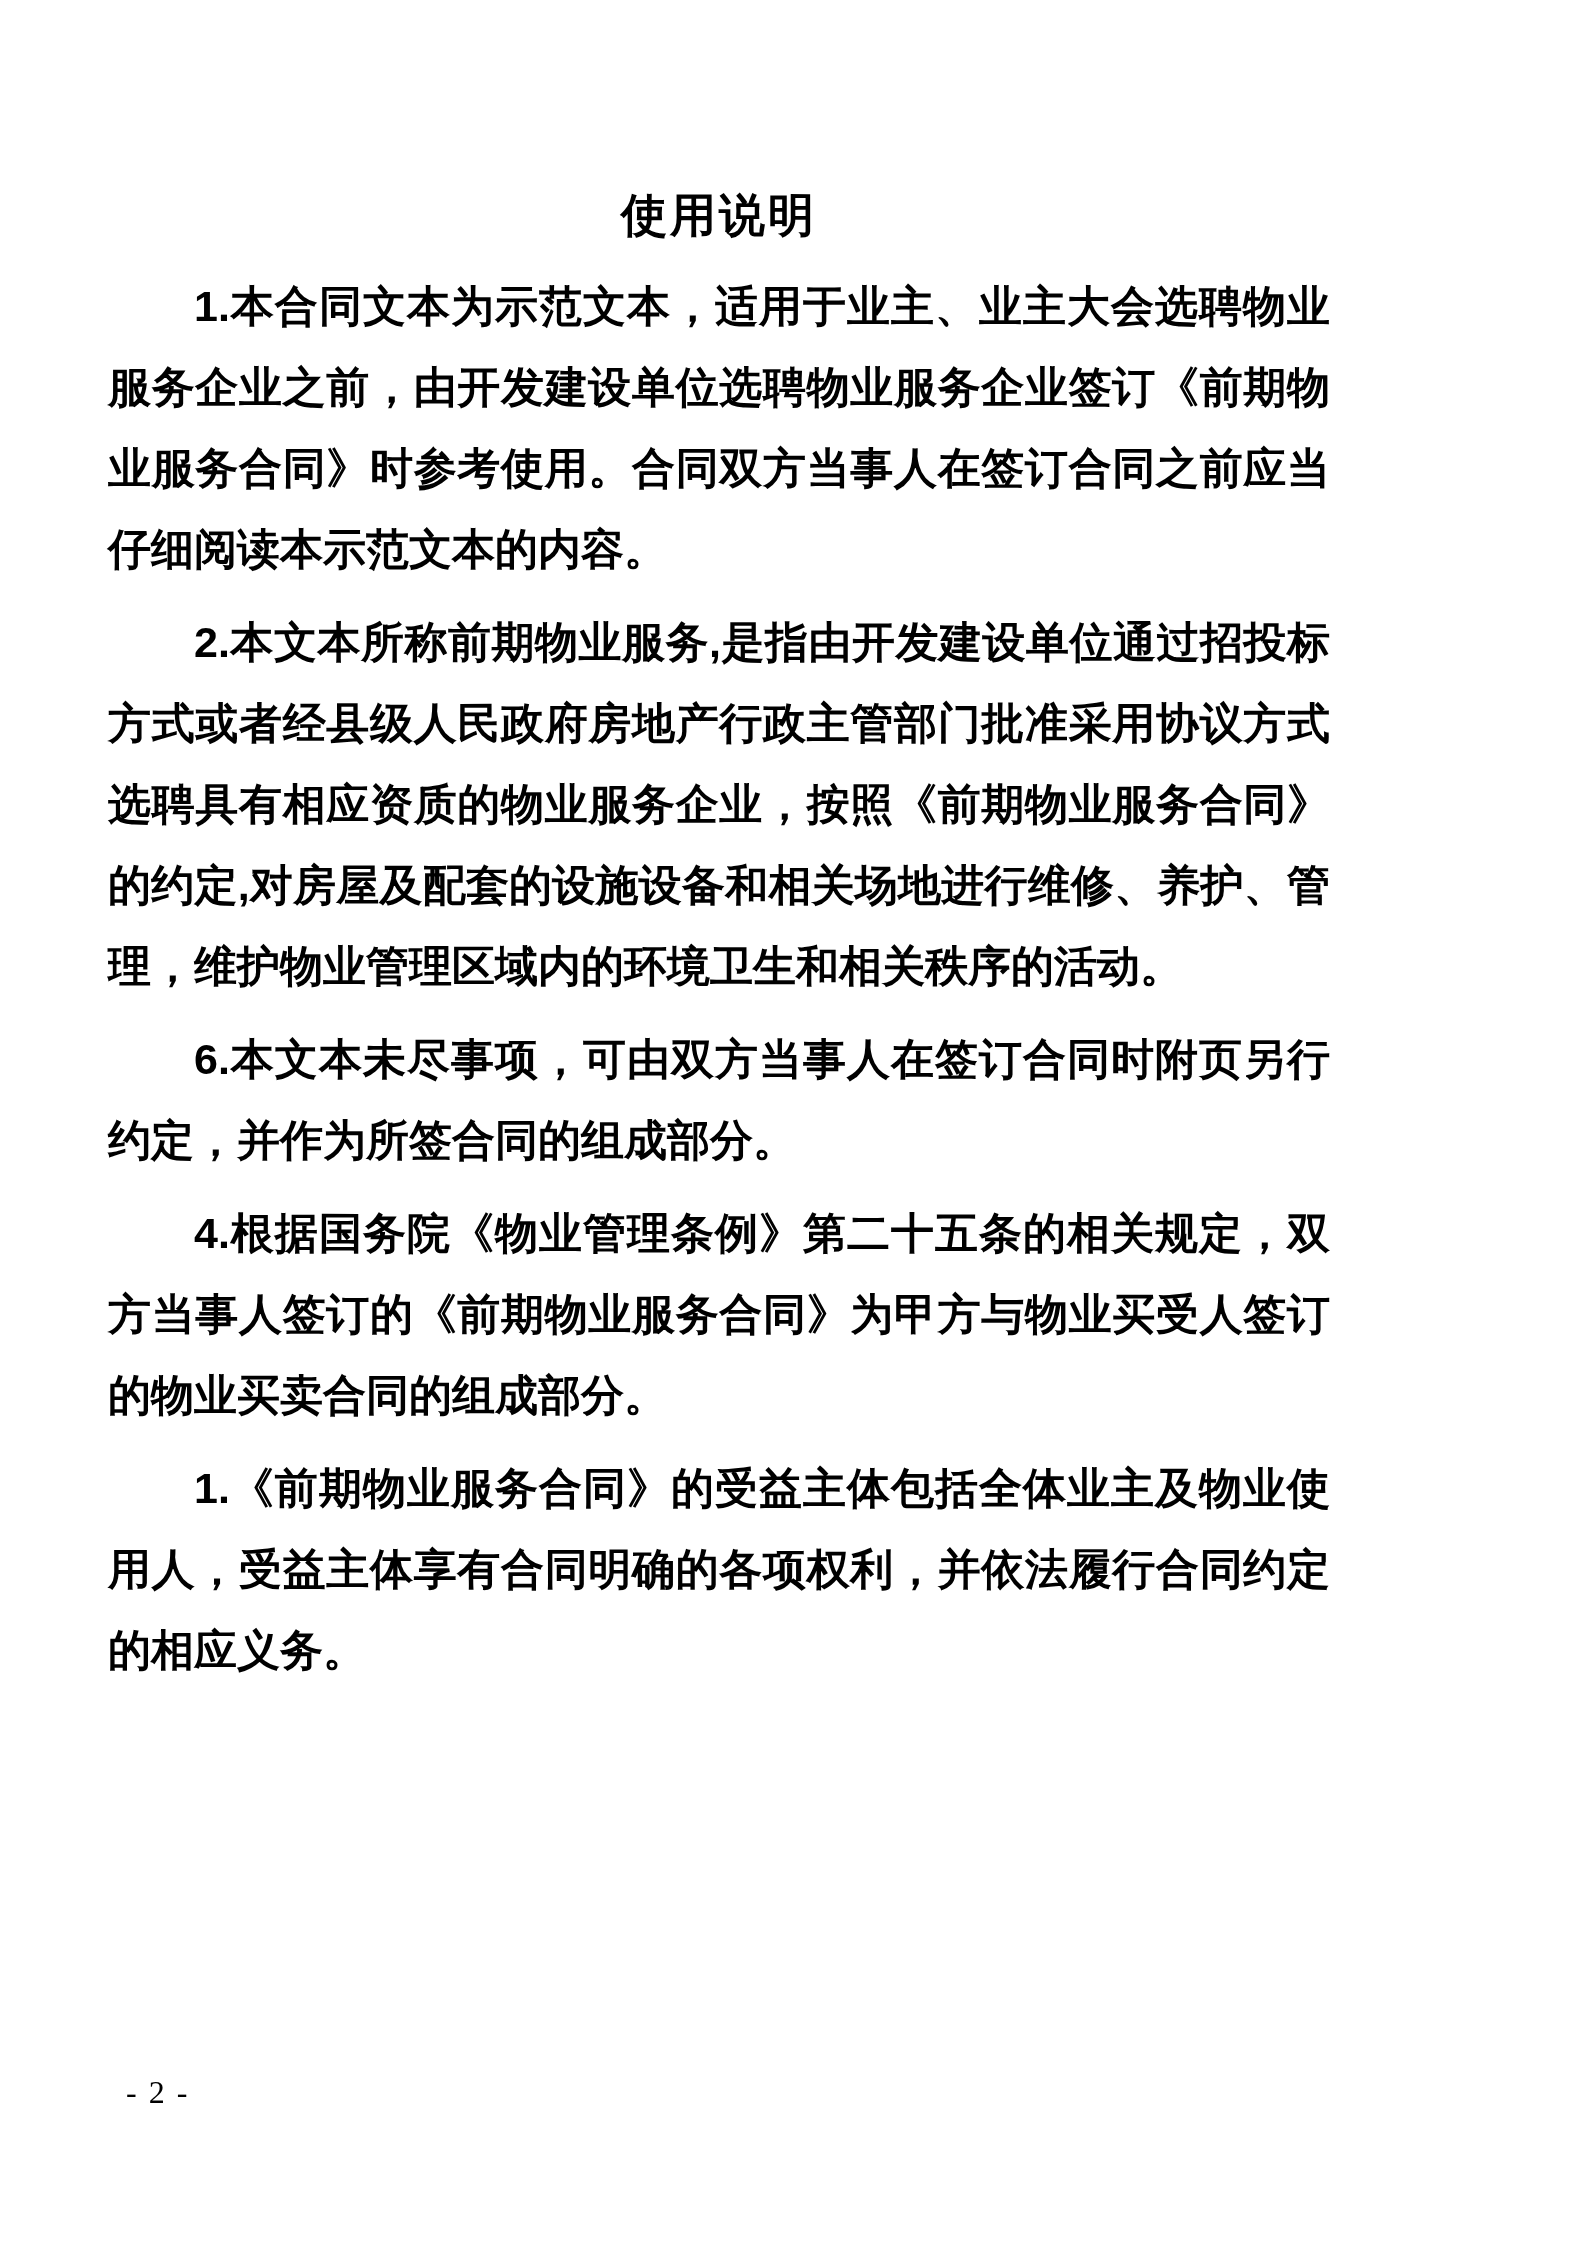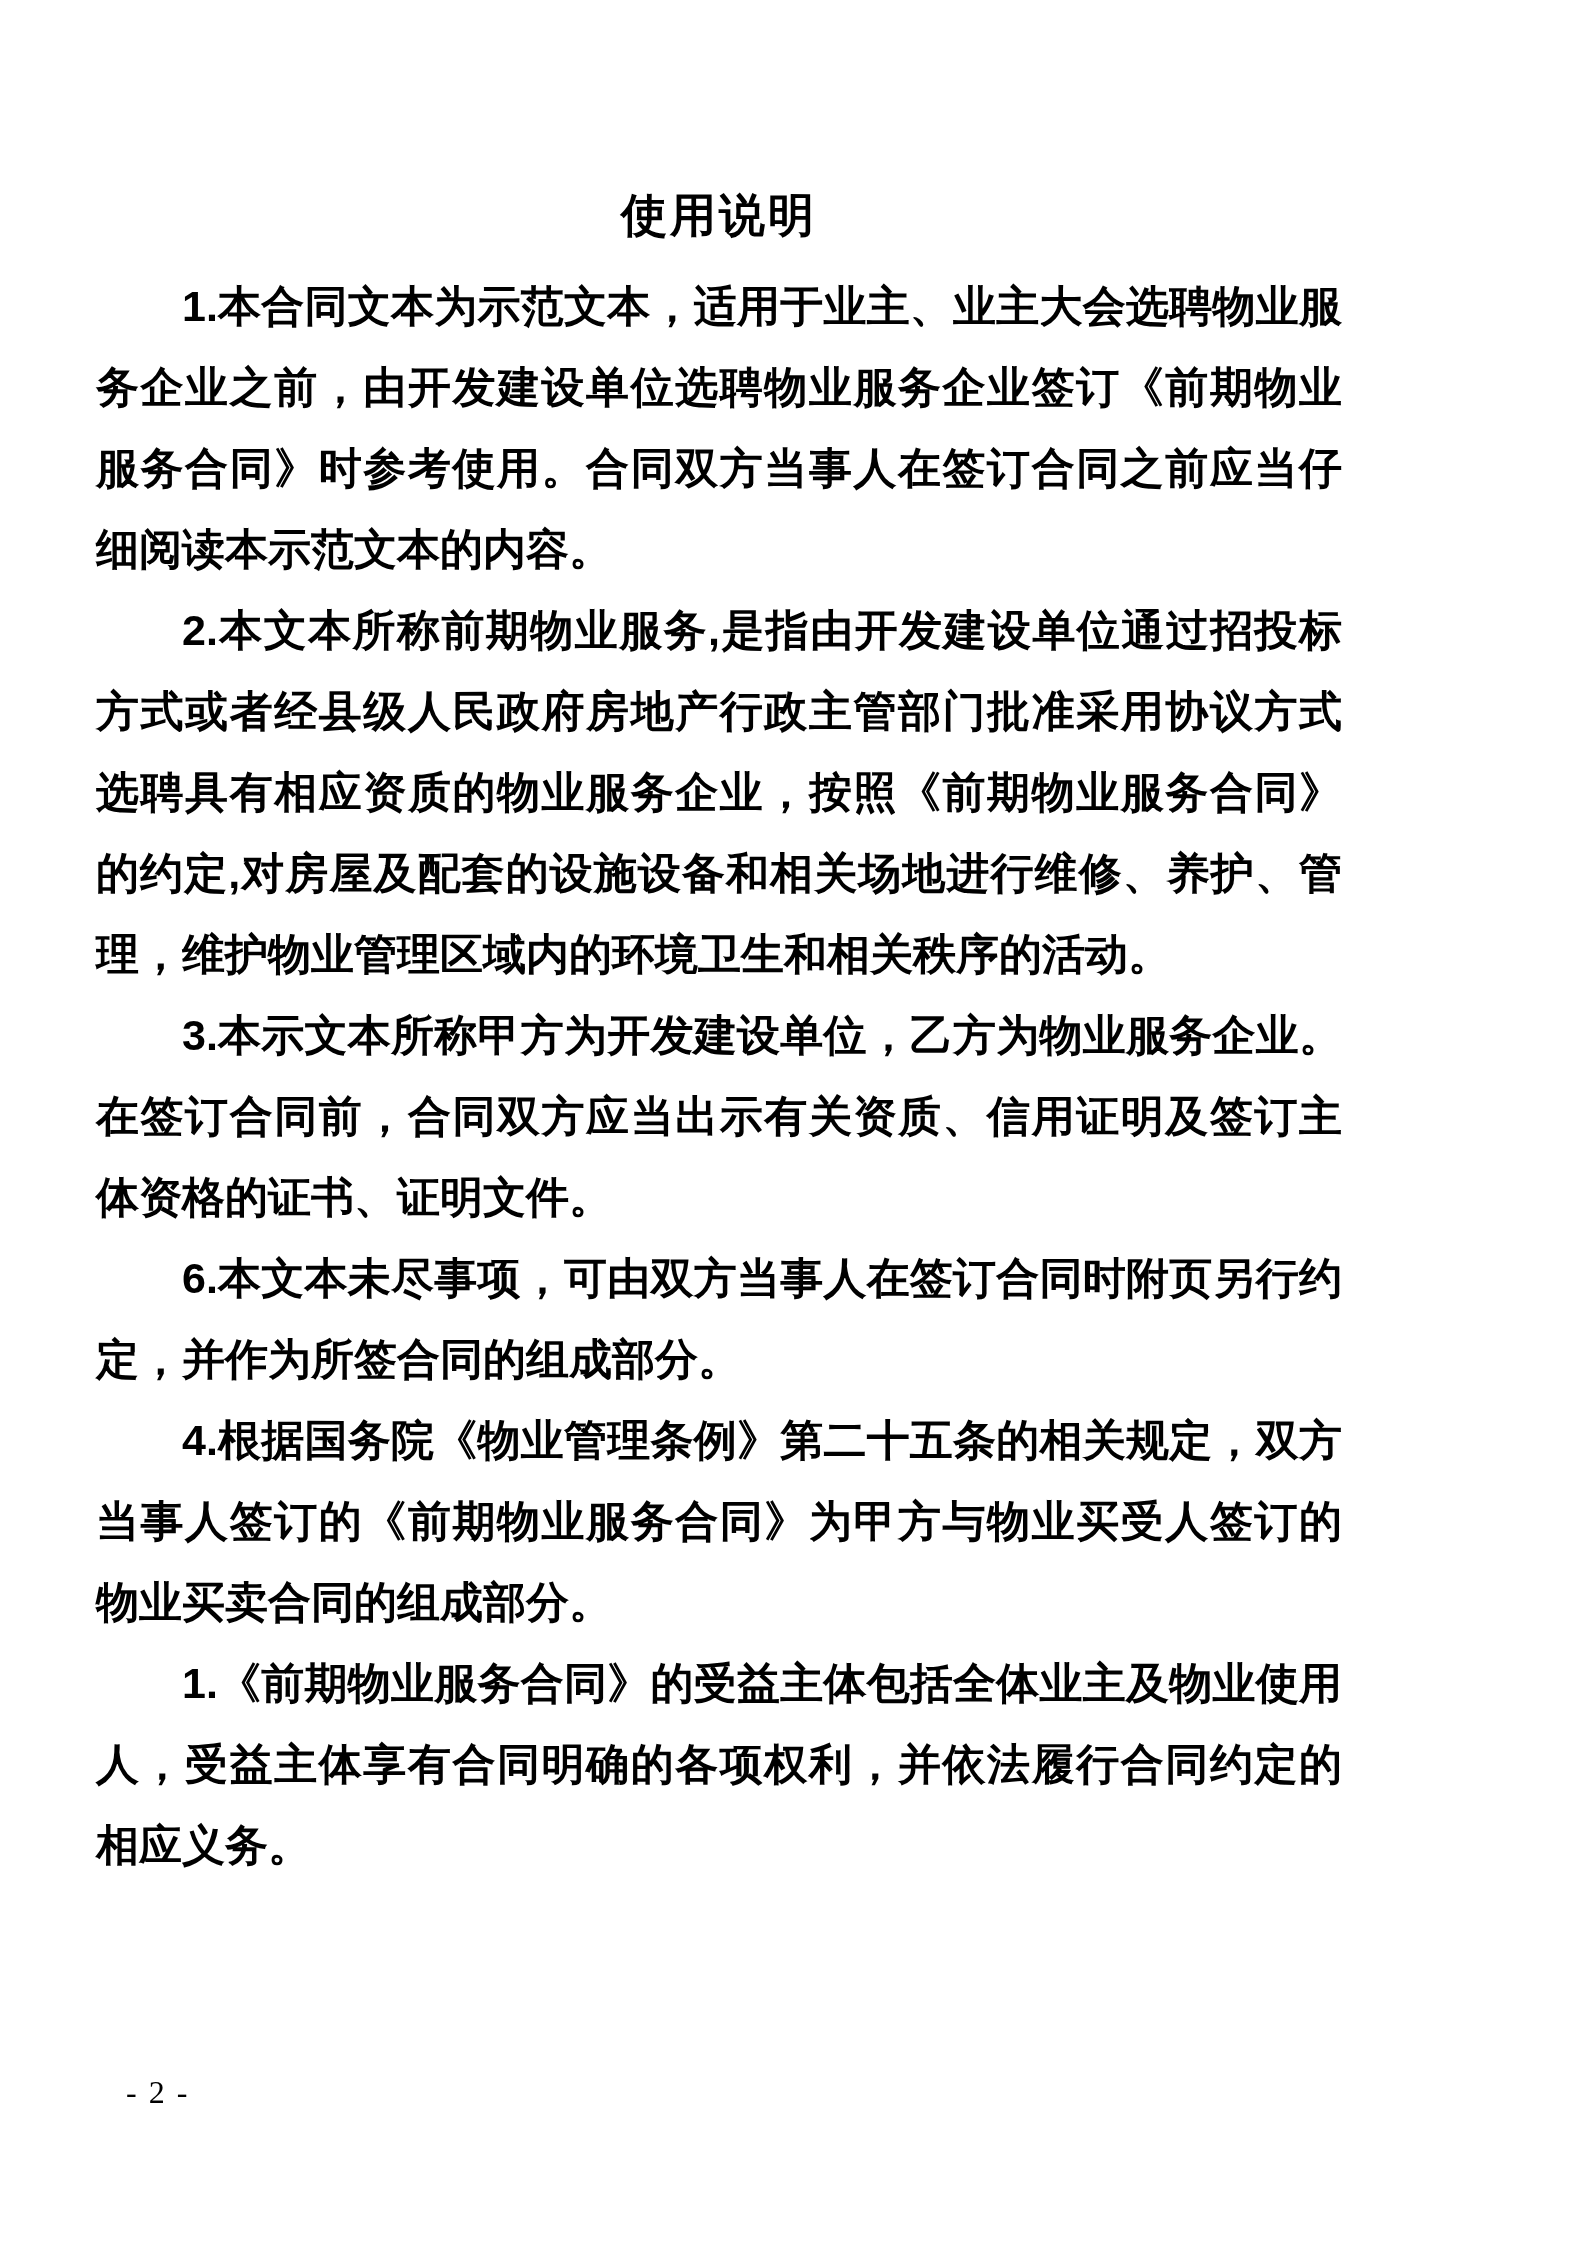--- a/index.html
+++ b/index.html
@@ -29,21 +29,21 @@
     margin: 22px 96px 0 96px;
     font-size: 43px;
     line-height: 81px;
     font-weight: 600;
     text-align: justify;
     text-justify: inter-ideograph;
     text-align-last: left;
     word-break: break-all;
   }
   .doc-body p {
-    margin: 0;
+    margin: 12px;
     padding: 0;
     text-indent: 2em;
   }
   .page-number {
     position: absolute;
     left: 126px;
     top: 2072px;
     font-family: "Liberation Serif", "DejaVu Serif", serif;
     font-size: 32px;
     line-height: 40px;
@@ -54,21 +54,20 @@
 </head>
 <body>
 
 <div class="page">
 
   <h1 class="doc-title">使用说明</h1>
 
   <div class="doc-body">
     <p>1.本合同文本为示范文本，适用于业主、业主大会选聘物业服务企业之前，由开发建设单位选聘物业服务企业签订《前期物业服务合同》时参考使用。合同双方当事人在签订合同之前应当仔细阅读本示范文本的内容。</p>
     <p>2.本文本所称前期物业服务,是指由开发建设单位通过招投标方式或者经县级人民政府房地产行政主管部门批准采用协议方式选聘具有相应资质的物业服务企业，按照《前期物业服务合同》的约定,对房屋及配套的设施设备和相关场地进行维修、养护、管理，维护物业管理区域内的环境卫生和相关秩序的活动。</p>
-    <p>3.本示文本所称甲方为开发建设单位，乙方为物业服务企业。在签订合同前，合同双方应当出示有关资质、信用证明及签订主体资格的证书、证明文件。</p>
     <p>6.本文本未尽事项，可由双方当事人在签订合同时附页另行约定，并作为所签合同的组成部分。</p>
     <p>4.根据国务院《物业管理条例》第二十五条的相关规定，双方当事人签订的《前期物业服务合同》为甲方与物业买受人签订的物业买卖合同的组成部分。</p>
     <p>1.《前期物业服务合同》的受益主体包括全体业主及物业使用人，受益主体享有合同明确的各项权利，并依法履行合同约定的相应义务。</p>
   </div>
 
   <div class="page-number">- 2 -</div>
 
 </div>
 
 </body></html>

